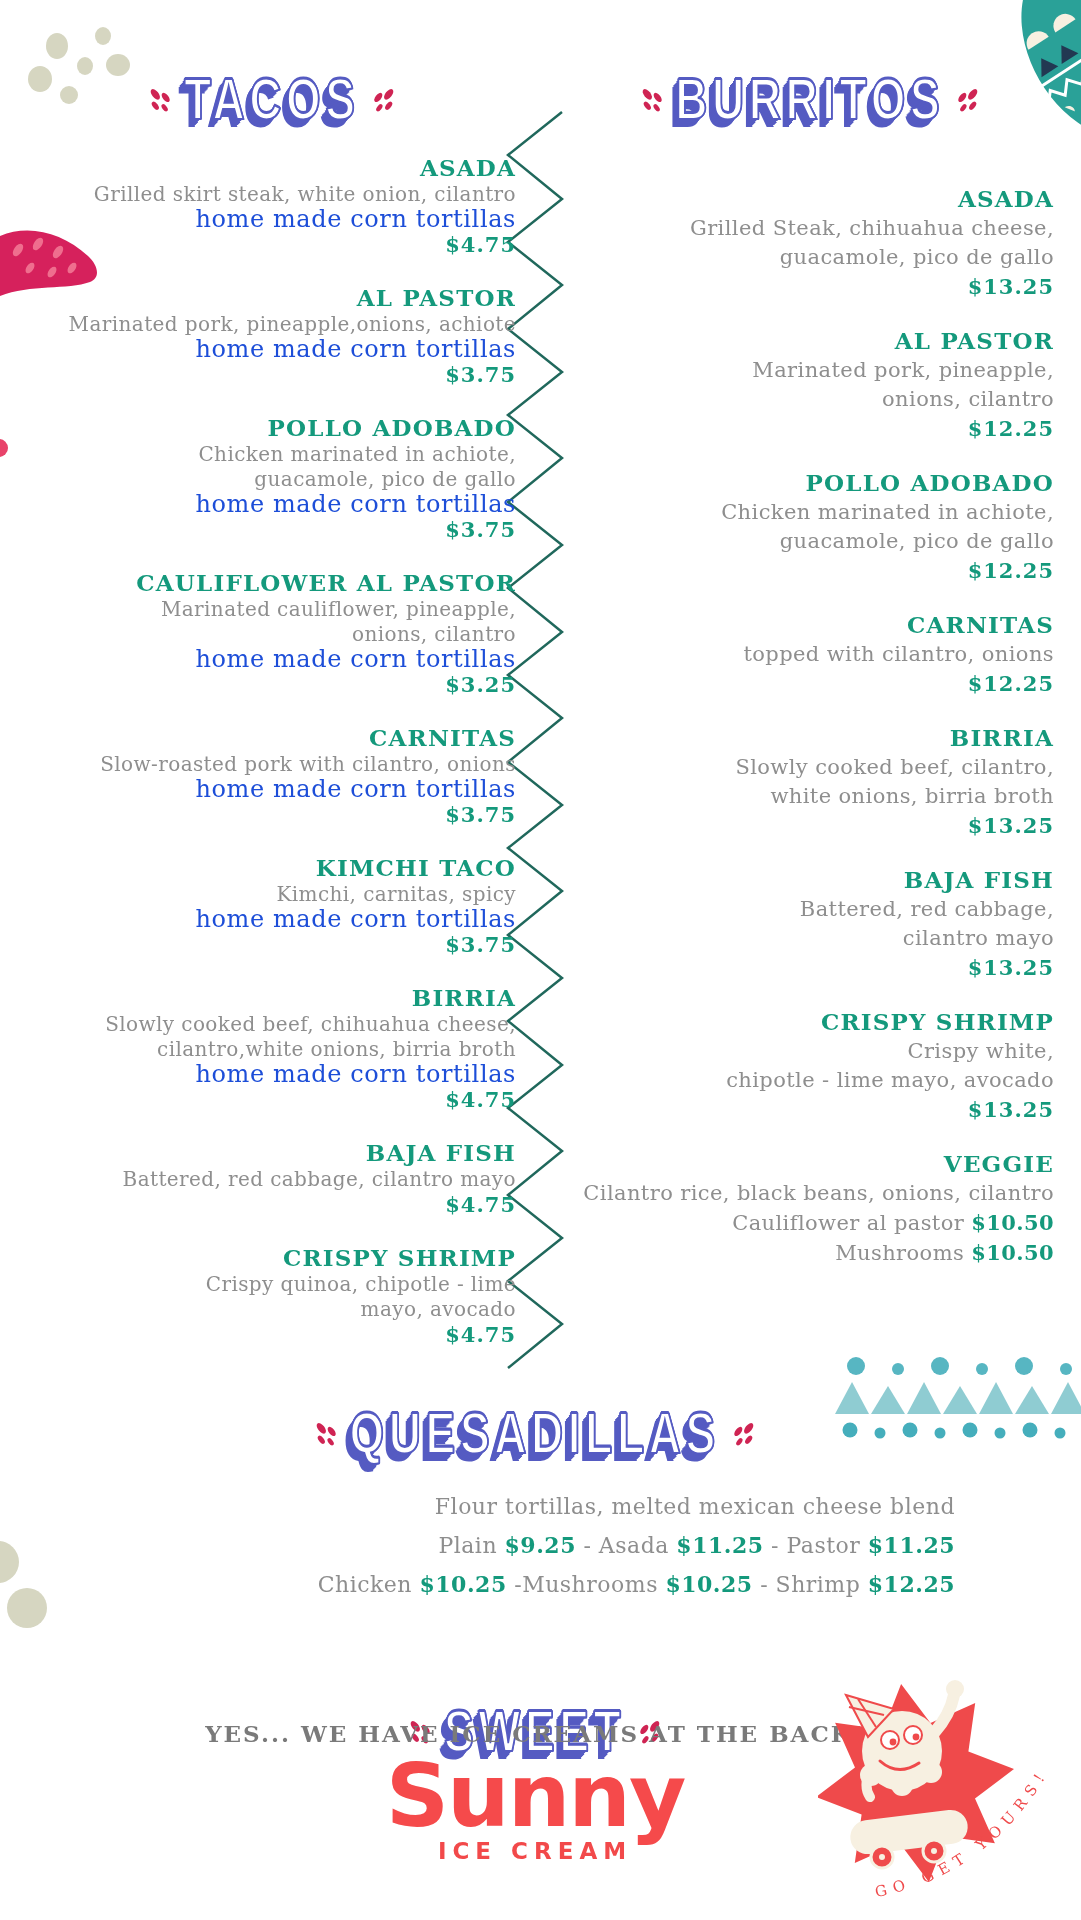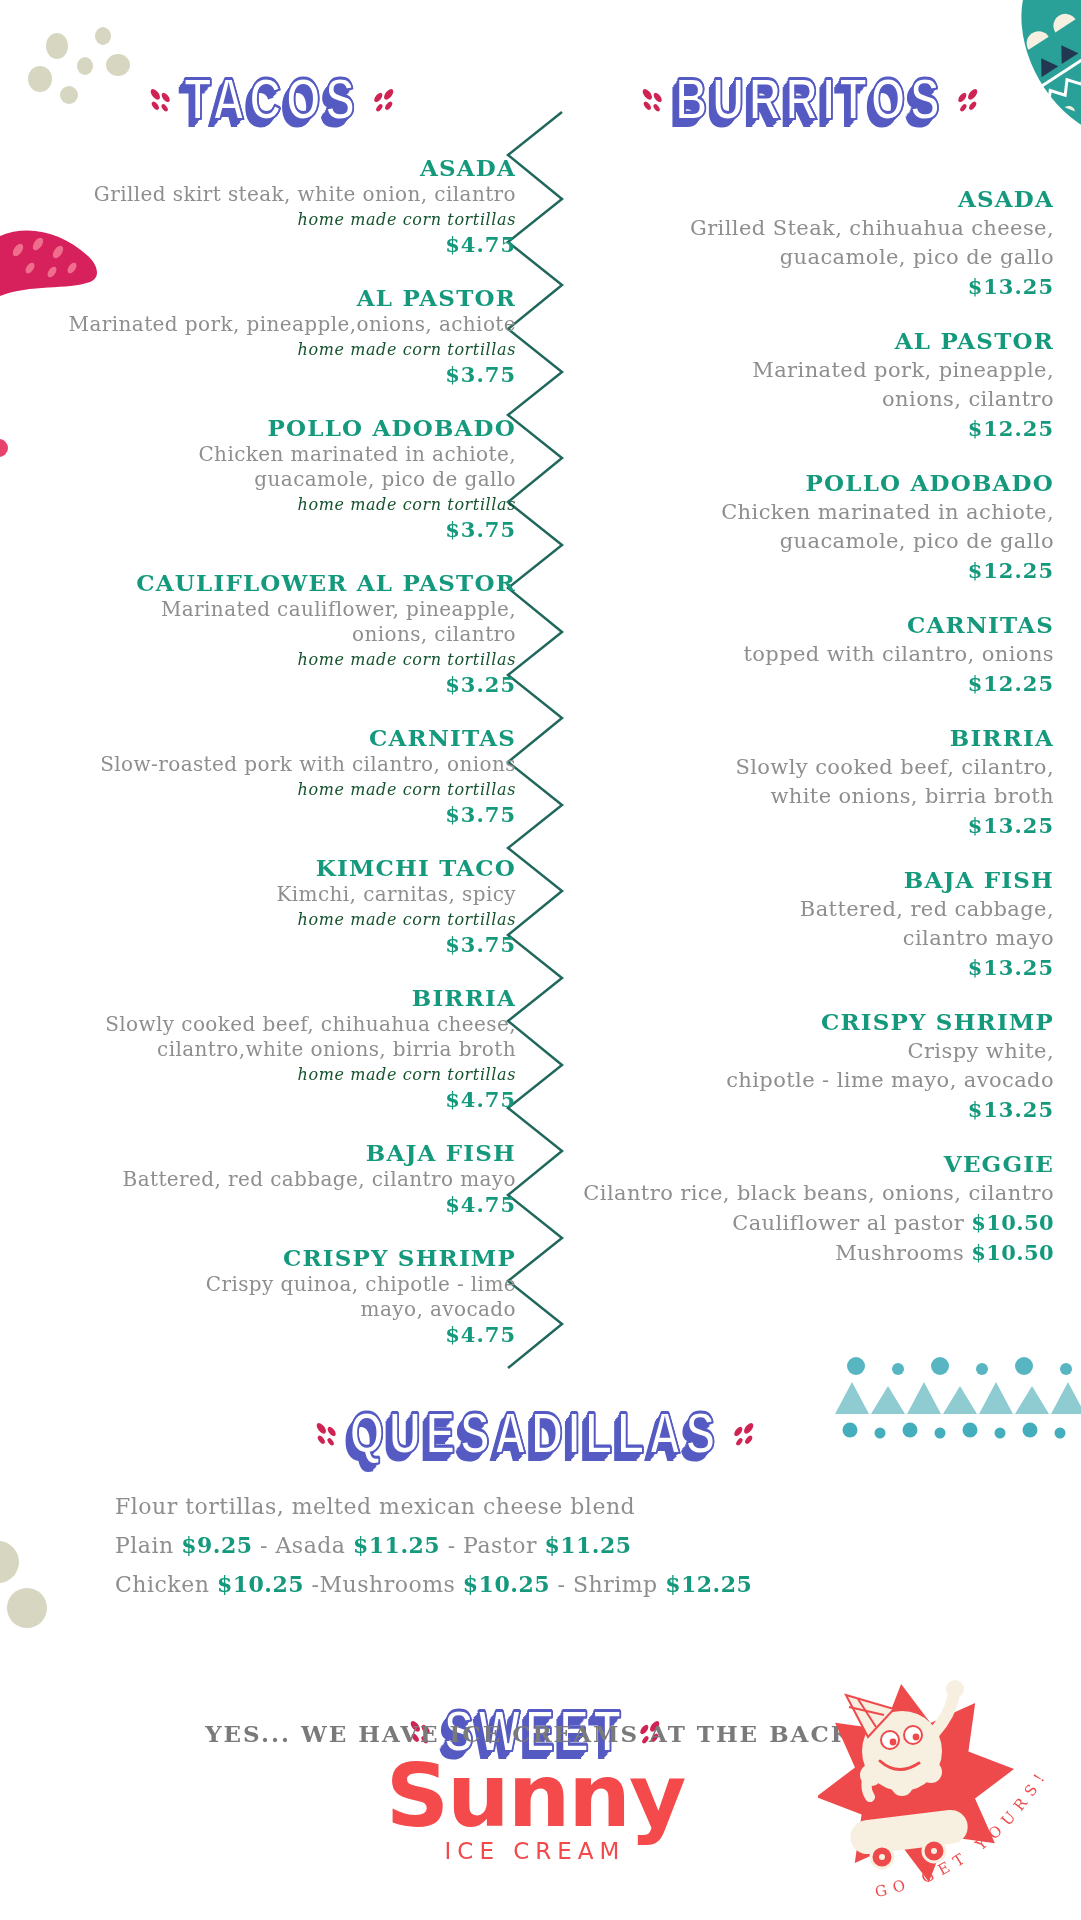--- a/index.html
+++ b/index.html
@@ -37,43 +37,43 @@
   .menu-item { margin-bottom:27px; }
   #burritos-col .menu-item { margin-bottom:25px; }
 
   .item-name {
     font-size:23px; font-weight:bold; color:#14997c;
     letter-spacing:1.2px; line-height:28px;
   }
   #burritos-col .item-name { line-height:30px; }
   .desc-line { font-size:20px; color:#8e8e8e; line-height:25px; letter-spacing:0.4px; }
   #burritos-col .desc-line { font-size:21px; line-height:29px; }
-  .item-note { font-size:16px; font-style:italic; color:#14532d; line-height:25px; letter-spacing:0.6px; }
+  .item-note { font-size:24px; color:#1d4ed8; line-height:25px; letter-spacing:0.6px; }
   .item-price { font-size:21px; font-weight:bold; color:#14997c; letter-spacing:1px; line-height:25px; }
   #burritos-col .item-price { line-height:29px; }
   .hl { color:#14997c; font-weight:bold; }
 
   
   #ques-head  { left:135px; top:1398px; width:800px; }
-  #ques-lines { position:absolute; left:115px; top:1488px; width:840px; text-align:left; }
+  #ques-lines { position:absolute; left:115px; top:1488px; width:840px; text-align:right; }
   .ques-line  { font-size:22px; color:#8e8e8e; line-height:38px; letter-spacing:0.5px; }
 
   
   #sweet-head { left:135px; top:1696px; width:800px; }
   #sweet-banner {
     position:absolute; left:85px; top:1720px; width:900px; text-align:center;
     font-weight:bold; font-size:23px; color:#7a7a7a; letter-spacing:2px;
   }
   #brand { position:absolute; left:185px; top:1750px; width:700px; text-align:center; }
   #brand-name {
     font-family:"DejaVu Sans", sans-serif; font-weight:bold;
     font-size:88px; line-height:92px; letter-spacing:-2px; color:#f54a4b;
   }
   #brand-sub {
-    font-family:"DejaVu Sans", sans-serif; font-weight:normal;
+    font-family:"DejaVu Sans", sans-serif; font-weight:bold;
     font-size:23px; letter-spacing:6px; color:#f2494a; margin-top:-4px;
   }
 </style>
 </head>
 <body>
 
 <div id="page">
 
   <svg class="deco" style="left:18px;top:18px" width="140" height="110" viewBox="0 0 140 110">
     <g fill="#d6d6c1">

